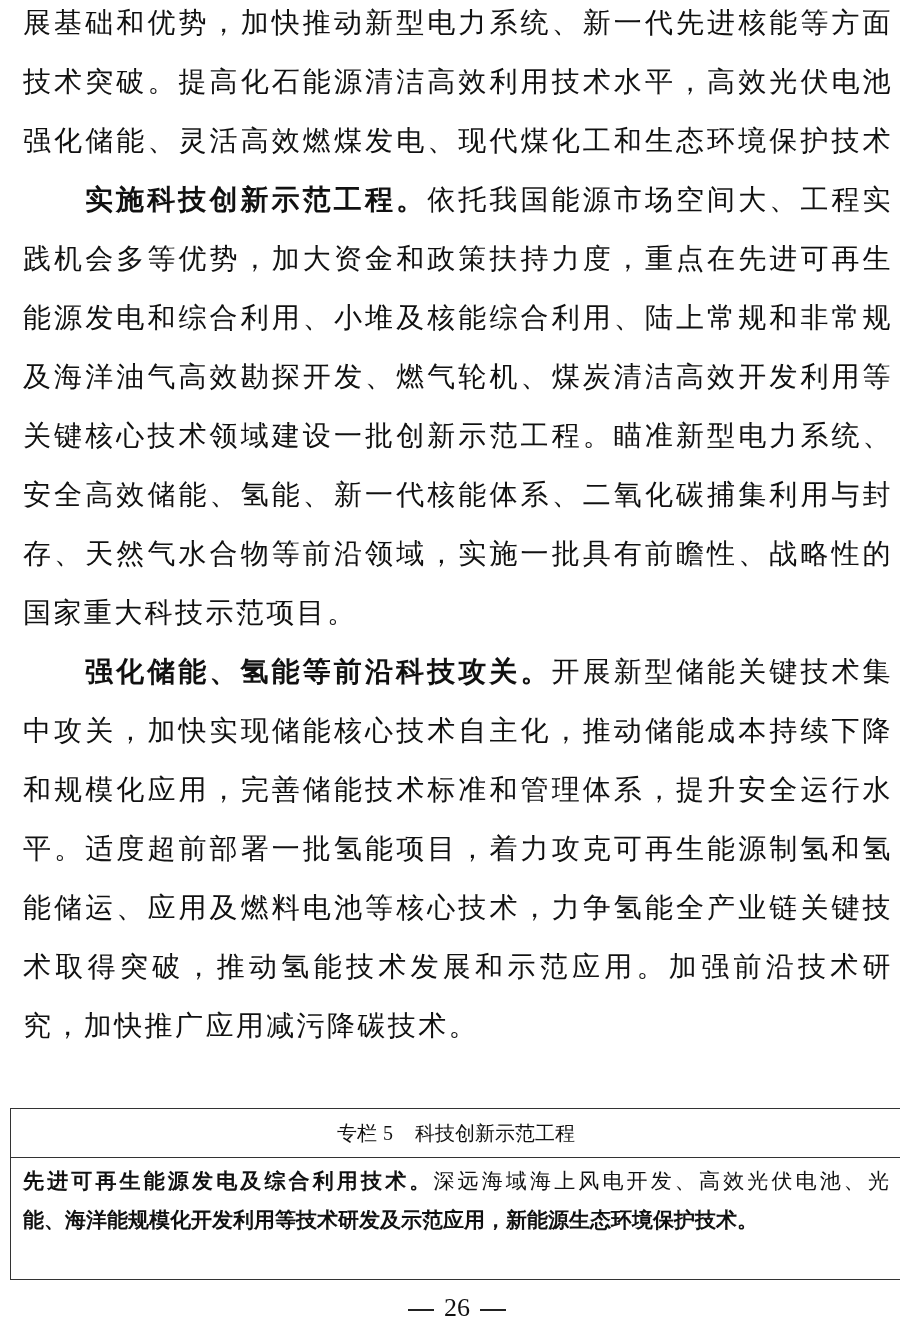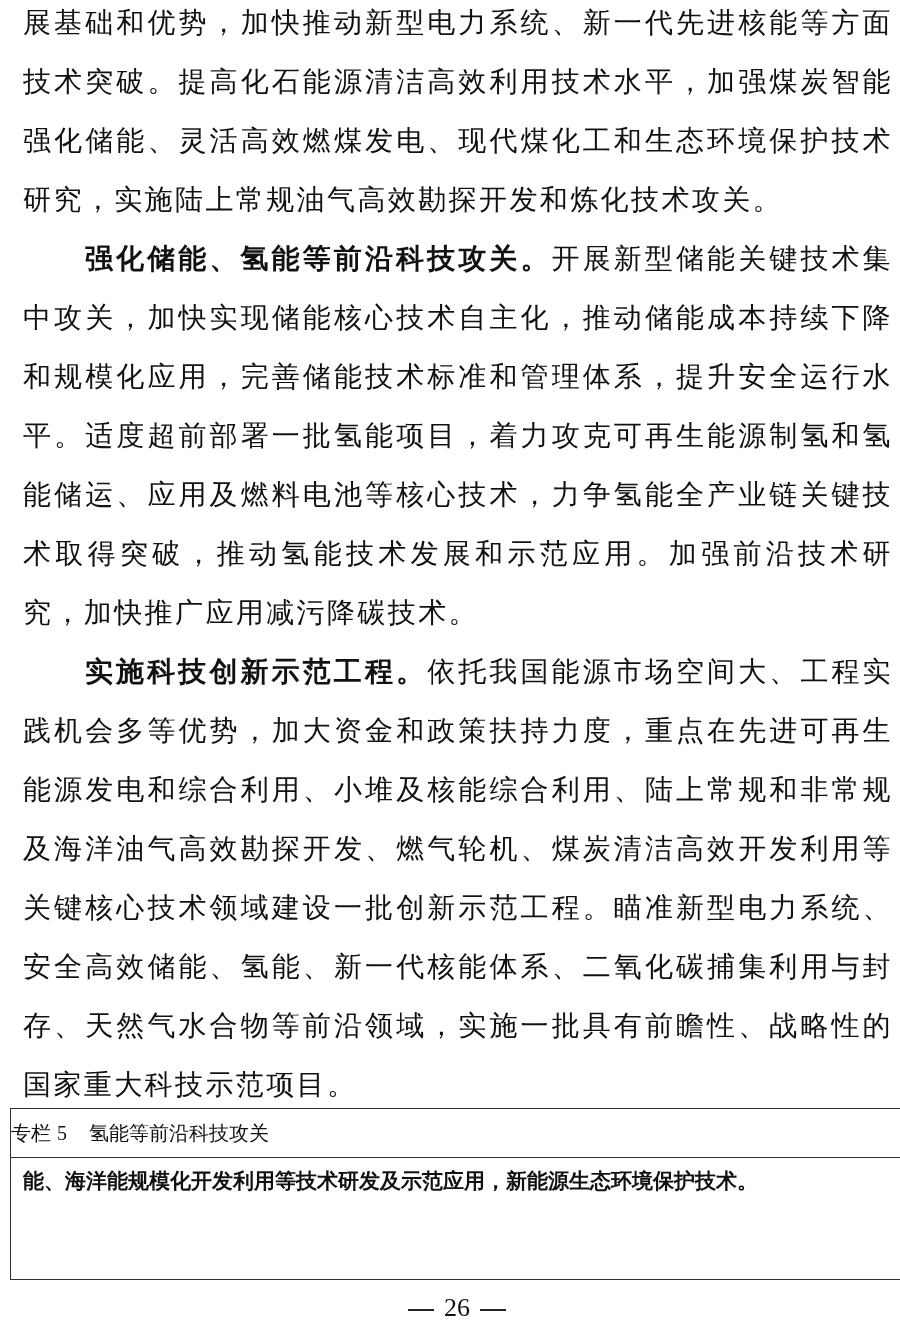--- a/index.html
+++ b/index.html
@@ -54,20 +54,21 @@
       width: 892px;
       height: 172px;
       border: 1.5px solid #333333;
       box-sizing: border-box;
     }
     .column-header {
       height: 49px;
       border-bottom: 1.5px solid #333333;
       display: flex;
       align-items: center;
+      justify-content: center;
       font-size: 20px;
       font-family: "Liberation Serif", "DejaVu Serif", serif;
       box-sizing: border-box;
     }
     .column-header .num {
       margin-left: 6px;
       margin-right: 22px;
     }
     .column-body {
       padding: 4px 12px 0 12px;
@@ -105,54 +106,54 @@
   </style>
 </head>
 <body>
 
 <div class="page">
 
   <div class="body-text">
 
     <div>
       <div class="line justify">展基础和优势，加快推动新型电力系统、新一代先进核能等方面</div>
-      <div class="line justify">技术突破。提高化石能源清洁高效利用技术水平，加强煤炭智能</div>
+      <div class="line justify">技术突破。提高化石能源清洁高效利用技术水平，高效光伏电池</div>
       <div class="line justify">强化储能、灵活高效燃煤发电、现代煤化工和生态环境保护技术</div>
-      <div class="line">研究，实施陆上常规油气高效勘探开发和炼化技术攻关。</div>
-    </div>
-
-    <div>
-      <div class="line justify indent"><span class="bold">强化储能、氢能等前沿科技攻关。</span><span>开展新型储能关键技术集</span></div>
-      <div class="line justify">中攻关，加快实现储能核心技术自主化，推动储能成本持续下降</div>
-      <div class="line justify">和规模化应用，完善储能技术标准和管理体系，提升安全运行水</div>
-      <div class="line justify">平。适度超前部署一批氢能项目，着力攻克可再生能源制氢和氢</div>
-      <div class="line justify">能储运、应用及燃料电池等核心技术，力争氢能全产业链关键技</div>
-      <div class="line justify">术取得突破，推动氢能技术发展和示范应用。加强前沿技术研</div>
-      <div class="line">究，加快推广应用减污降碳技术。</div>
     </div>
 
     <div>
       <div class="line justify indent"><span class="bold">实施科技创新示范工程。</span><span>依托我国能源市场空间大、工程实</span></div>
       <div class="line justify">践机会多等优势，加大资金和政策扶持力度，重点在先进可再生</div>
       <div class="line justify">能源发电和综合利用、小堆及核能综合利用、陆上常规和非常规</div>
       <div class="line justify">及海洋油气高效勘探开发、燃气轮机、煤炭清洁高效开发利用等</div>
       <div class="line justify">关键核心技术领域建设一批创新示范工程。瞄准新型电力系统、</div>
       <div class="line justify">安全高效储能、氢能、新一代核能体系、二氧化碳捕集利用与封</div>
       <div class="line justify">存、天然气水合物等前沿领域，实施一批具有前瞻性、战略性的</div>
       <div class="line">国家重大科技示范项目。</div>
     </div>
+
+    <div>
+      <div class="line justify indent"><span class="bold">强化储能、氢能等前沿科技攻关。</span><span>开展新型储能关键技术集</span></div>
+      <div class="line justify">中攻关，加快实现储能核心技术自主化，推动储能成本持续下降</div>
+      <div class="line justify">和规模化应用，完善储能技术标准和管理体系，提升安全运行水</div>
+      <div class="line justify">平。适度超前部署一批氢能项目，着力攻克可再生能源制氢和氢</div>
+      <div class="line justify">能储运、应用及燃料电池等核心技术，力争氢能全产业链关键技</div>
+      <div class="line justify">术取得突破，推动氢能技术发展和示范应用。加强前沿技术研</div>
+      <div class="line">究，加快推广应用减污降碳技术。</div>
+    </div>
   </div>
 
   <div class="column-box">
     <div class="column-header">
       <span>专栏</span>
       <span class="num">5</span>
-      <span>氢能等前沿科技攻关</span>
+      <span>科技创新示范工程</span>
     </div>
     <div class="column-body">
+      <div class="column-line"><span class="bold">先进可再生能源发电及综合利用技术。</span><span>深远海域海上风电开发、高效光伏电池、光</span></div>
       <div class="column-line last">能、海洋能规模化开发利用等技术研发及示范应用，新能源生态环境保护技术。</div>
     </div>
   </div>
 
   <div class="page-number">
     <span class="dash"></span><span>26</span><span class="dash"></span>
   </div>
 
 </div>
 

